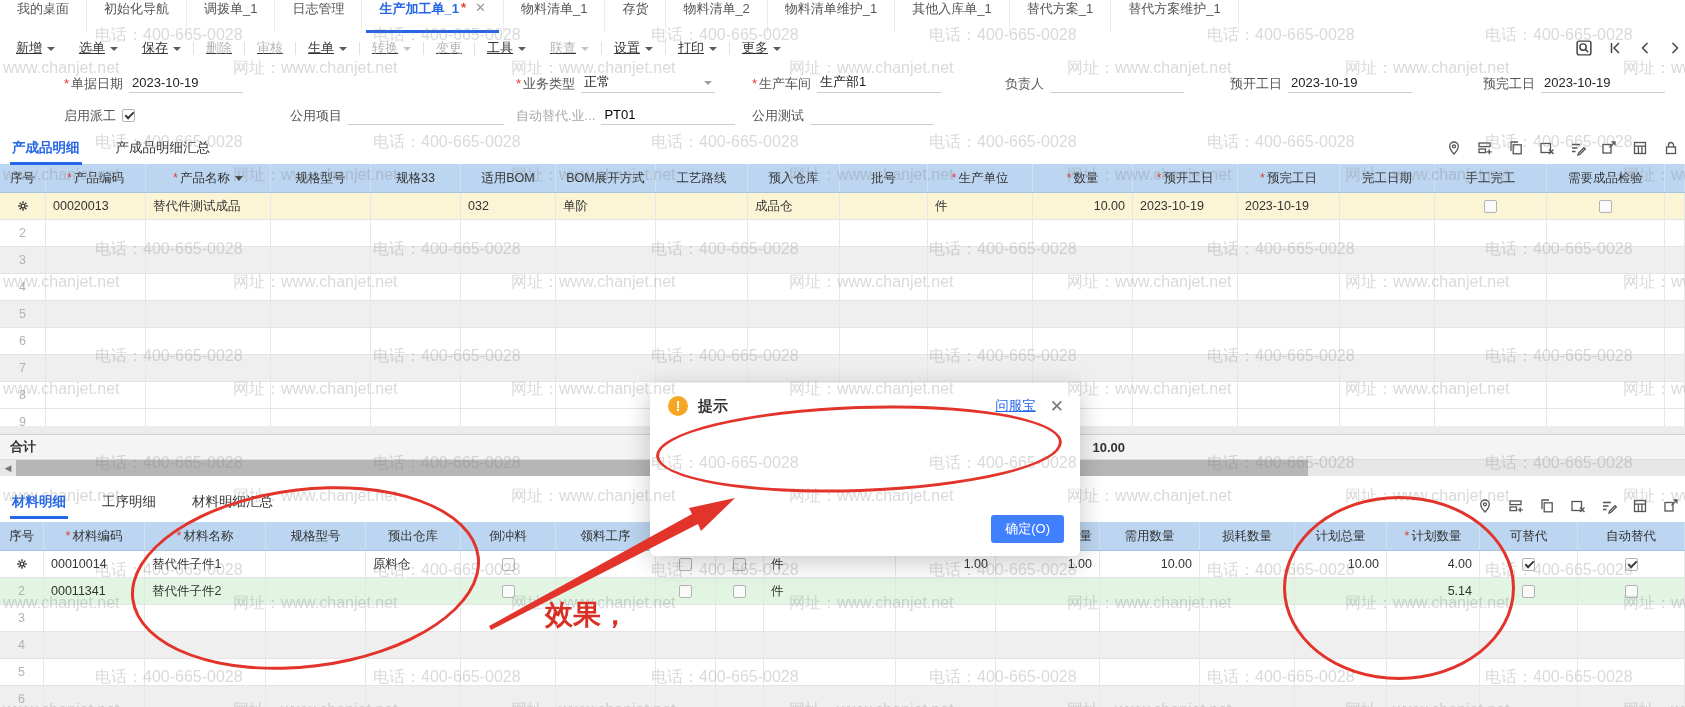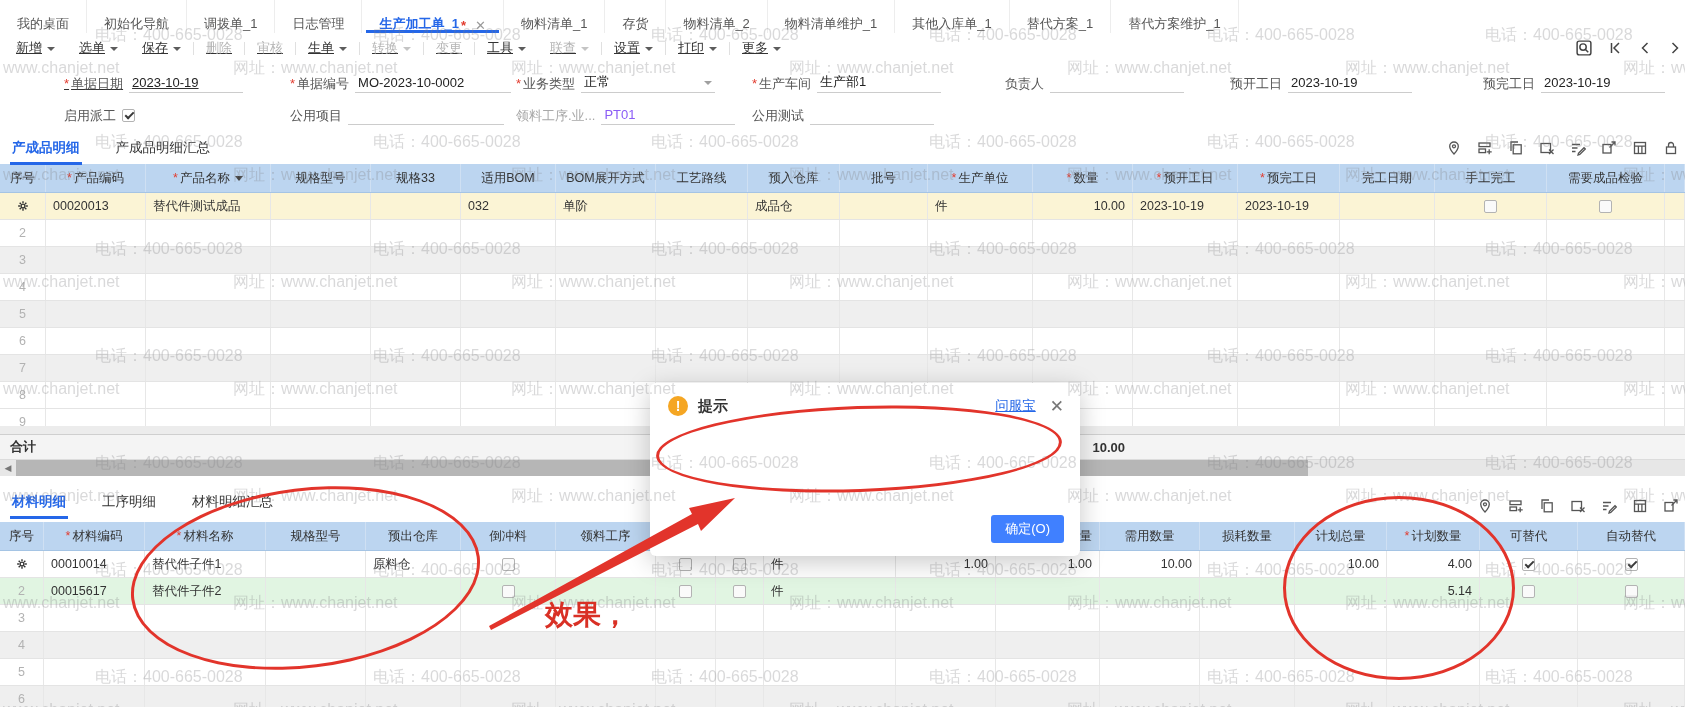--- a/index.html
+++ b/index.html
@@ -1,21 +1,21 @@
 <!DOCTYPE html>
 <html><head>
 <meta charset="utf-8">
 <style>
   html,body{margin:0;padding:0;background:#888;}
   .screen{position:relative;width:1685px;height:707px;background:#fff;overflow:hidden;
     font-family:"Liberation Sans","DejaVu Sans",sans-serif;color:#333;}
   
   .tabbar{position:absolute;left:0;top:0;width:100%;height:33px;display:flex;align-items:stretch;
     border-bottom:1px solid #e3e3e3;background:#fff;z-index:5;}
-  .wtab{position:relative;display:flex;align-items:flex-end;padding:0 17px;font-size:13px;color:#555;
+  .wtab{position:relative;display:flex;align-items:flex-start;padding:0 17px;font-size:13px;color:#555;
     border-right:1px solid #ededed;cursor:pointer;white-space:nowrap;}
   .wtab.active{color:#2567e8;font-weight:bold;}
   .wtab.active::after{content:"";position:absolute;left:4px;right:4px;bottom:0;height:3px;background:#2567e8;}
   .wtab .dirty{color:#e23b2e;margin-left:2px;font-weight:bold;}
   .wtab .close{margin-left:9px;color:#999;font-size:13px;font-weight:normal;}
   
   .toolbar{position:absolute;top:33px;left:0;width:100%;height:30px;background:#fff;z-index:5;text-decoration:underline;}
   .tb-buttons{display:flex;align-items:center;height:30px;padding-left:4px;}
   .tbtn{display:flex;align-items:center;gap:5px;padding:0 12px;font-size:13px;color:#333;height:30px;cursor:pointer;white-space:nowrap;}
   .tbtn.disabled{color:#b5b5b5;}
@@ -25,21 +25,21 @@
   .tb-right{position:absolute;right:2px;top:0;height:30px;display:flex;align-items:center;gap:14px;}
   .tb-right .gicon{cursor:pointer;}
   
   .formarea{position:absolute;left:0;top:63px;width:100%;height:72px;z-index:5;}
   .field{position:absolute;display:flex;align-items:flex-end;font-size:13px;height:22px;}
   .flabel{color:#555;margin-right:6px;white-space:nowrap;}
   .flabel.muted{color:#a8a8a8;}
   .req{color:#e23b2e;margin-right:2px;}
   .fvalue{border-bottom:1px solid #ccc;height:20px;display:flex;align-items:center;
     justify-content:space-between;padding:0 3px;color:#222;white-space:nowrap;}
-  .fvalue.muted{color:#8b5cf6;}
+  .fvalue.muted{color:#000000;}
   .fvalue .caret{color:#888;}
   
   .cb{width:13px;height:13px;border:1px solid #b3b3b3;border-radius:2px;background:#fafafa;
     display:inline-block;box-sizing:border-box;position:relative;flex:none;}
   .cb.checked{background:#fff;}
   .cb.checked::after{content:"";position:absolute;left:2px;top:2px;width:7px;height:3px;
     border-left:2px solid #3a3a3a;border-bottom:2px solid #3a3a3a;transform:rotate(-45deg);}
   
   .sec-tabs{position:absolute;display:flex;gap:32px;font-size:13.5px;padding-left:10px;z-index:5;}
   .sec-tab{position:relative;padding:5px 2px 8px;color:#333;cursor:pointer;white-space:nowrap;}
@@ -220,30 +220,24 @@
         </span>
         <span class="gicon">
           <svg width="16" height="16" viewBox="0 0 16 16" fill="none" stroke="#444" stroke-width="1.5">
             <path d="M5.5 3l5 5-5 5"></path>
           </svg>
         </span>
       </div>
   </div>
 
   <div class="formarea" id="formArea">
-      <div class="field" style="left: 64px; top: 8px; text-decoration: underline;">
+      <div class="field" style="left: 64px; top: 8px;">
         <span class="flabel"><span class="req">*</span>单据日期</span>
         <span class="fvalue" style="width: 108px;">
           <span>2023-10-19</span>
-        </span>
-      </div>
-      <div class="field" style="left: 290px; top: 8px;">
-        <span class="flabel"><span class="req">*</span>单据编号</span>
-        <span class="fvalue" style="width: 150px;">
-          <span>MO-2023-10-0002</span>
         </span>
       </div>
       <div class="field" style="left: 516px; top: 8px;">
         <span class="flabel"><span class="req">*</span>业务类型</span>
         <span class="fvalue" style="width: 128px;">
           <span>正常</span>
           <span class="caret"></span>
         </span>
       </div>
       <div class="field" style="left: 752px; top: 8px;">
@@ -274,21 +268,21 @@
         <span class="flabel">启用派工</span>
         <span class="cb checked" style="margin-bottom: 3px;"></span>
       </div>
       <div class="field" style="left: 290px; top: 40px;">
         <span class="flabel">公用项目</span>
         <span class="fvalue" style="width: 150px;">
           <span></span>
         </span>
       </div>
       <div class="field" style="left: 516px; top: 40px;">
-        <span class="flabel muted">领料工序.业...</span>
+        <span class="flabel muted">自动替代.业...</span>
         <span class="fvalue muted" style="width: 128px;">
           <span>PT01</span>
         </span>
       </div>
       <div class="field" style="left: 752px; top: 40px;">
         <span class="flabel">公用测试</span>
         <span class="fvalue" style="width: 118px;">
           <span></span>
         </span>
       </div>
@@ -696,21 +690,21 @@
             <span class="cb checked"></span>
           </div>
           <div class="tcell al-c" style="width: 107px;">
             <span class="cb checked"></span>
           </div>
         </div>
         <div class="trow bg-green">
           <div class="tcell al-c" style="width: 44px;">
             <span class="rownum">2</span>
           </div>
-          <div class="tcell" style="width: 101px;">00015617</div>
+          <div class="tcell" style="width: 101px;">00011341</div>
           <div class="tcell" style="width: 121px;">替代件子件2</div>
           <div class="tcell" style="width: 100px;"></div>
           <div class="tcell" style="width: 95px;"></div>
           <div class="tcell al-c" style="width: 95px;">
             <span class="cb"></span>
           </div>
           <div class="tcell" style="width: 100px;"></div>
           <div class="tcell al-c" style="width: 60px;">
             <span class="cb"></span>
           </div>

